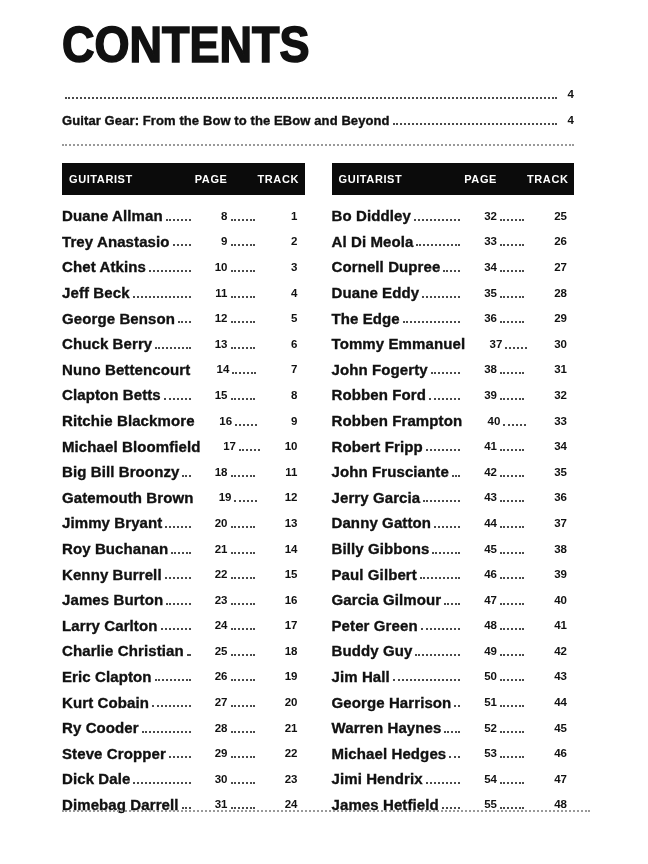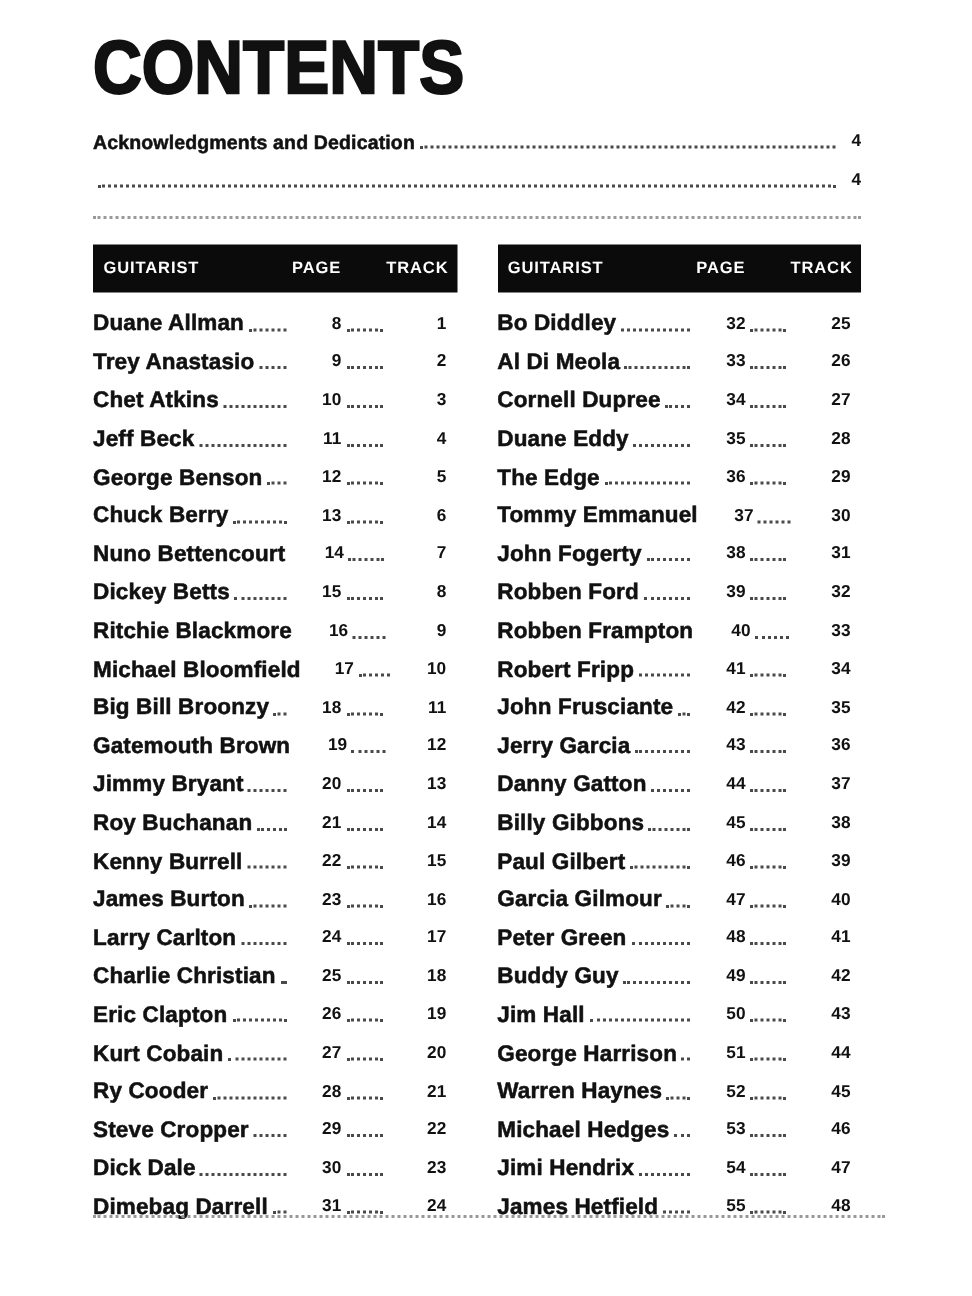--- a/index.html
+++ b/index.html
@@ -74,25 +74,25 @@
 </head>
 <body>
 
 <div class="page">
   <div class="content">
 
     <div class="title">CONTENTS</div>
 
     <div class="front-matter">
       <div class="fm-row">
-        <span class="fm-label">Acknowledgments and Dedication</span>
         <span class="leader"></span>
         <span class="fm-page">4</span>
       </div>
       <div class="fm-row">
+        <span class="fm-label">Guitar Gear: From the Bow to the EBow and Beyond</span>
         <span class="leader"></span>
         <span class="fm-page">4</span>
       </div>
     </div>
 
     <div class="divider divider-top"></div>
 
     <div class="columns">
       <div class="col">
         <div class="col-header">
@@ -152,21 +152,21 @@
 
   <div class="toc-row">
     <span class="name">Nuno Bettencourt</span>
     <span class="leader"></span>
     <span class="pg">14</span>
     <span class="lead2"></span>
     <span class="trk">7</span>
   </div>
 
   <div class="toc-row">
-    <span class="name">Dickey Betts</span>
+    <span class="name">Clapton Betts</span>
     <span class="leader"></span>
     <span class="pg">15</span>
     <span class="lead2"></span>
     <span class="trk">8</span>
   </div>
 
   <div class="toc-row">
     <span class="name">Ritchie Blackmore</span>
     <span class="leader"></span>
     <span class="pg">16</span>

